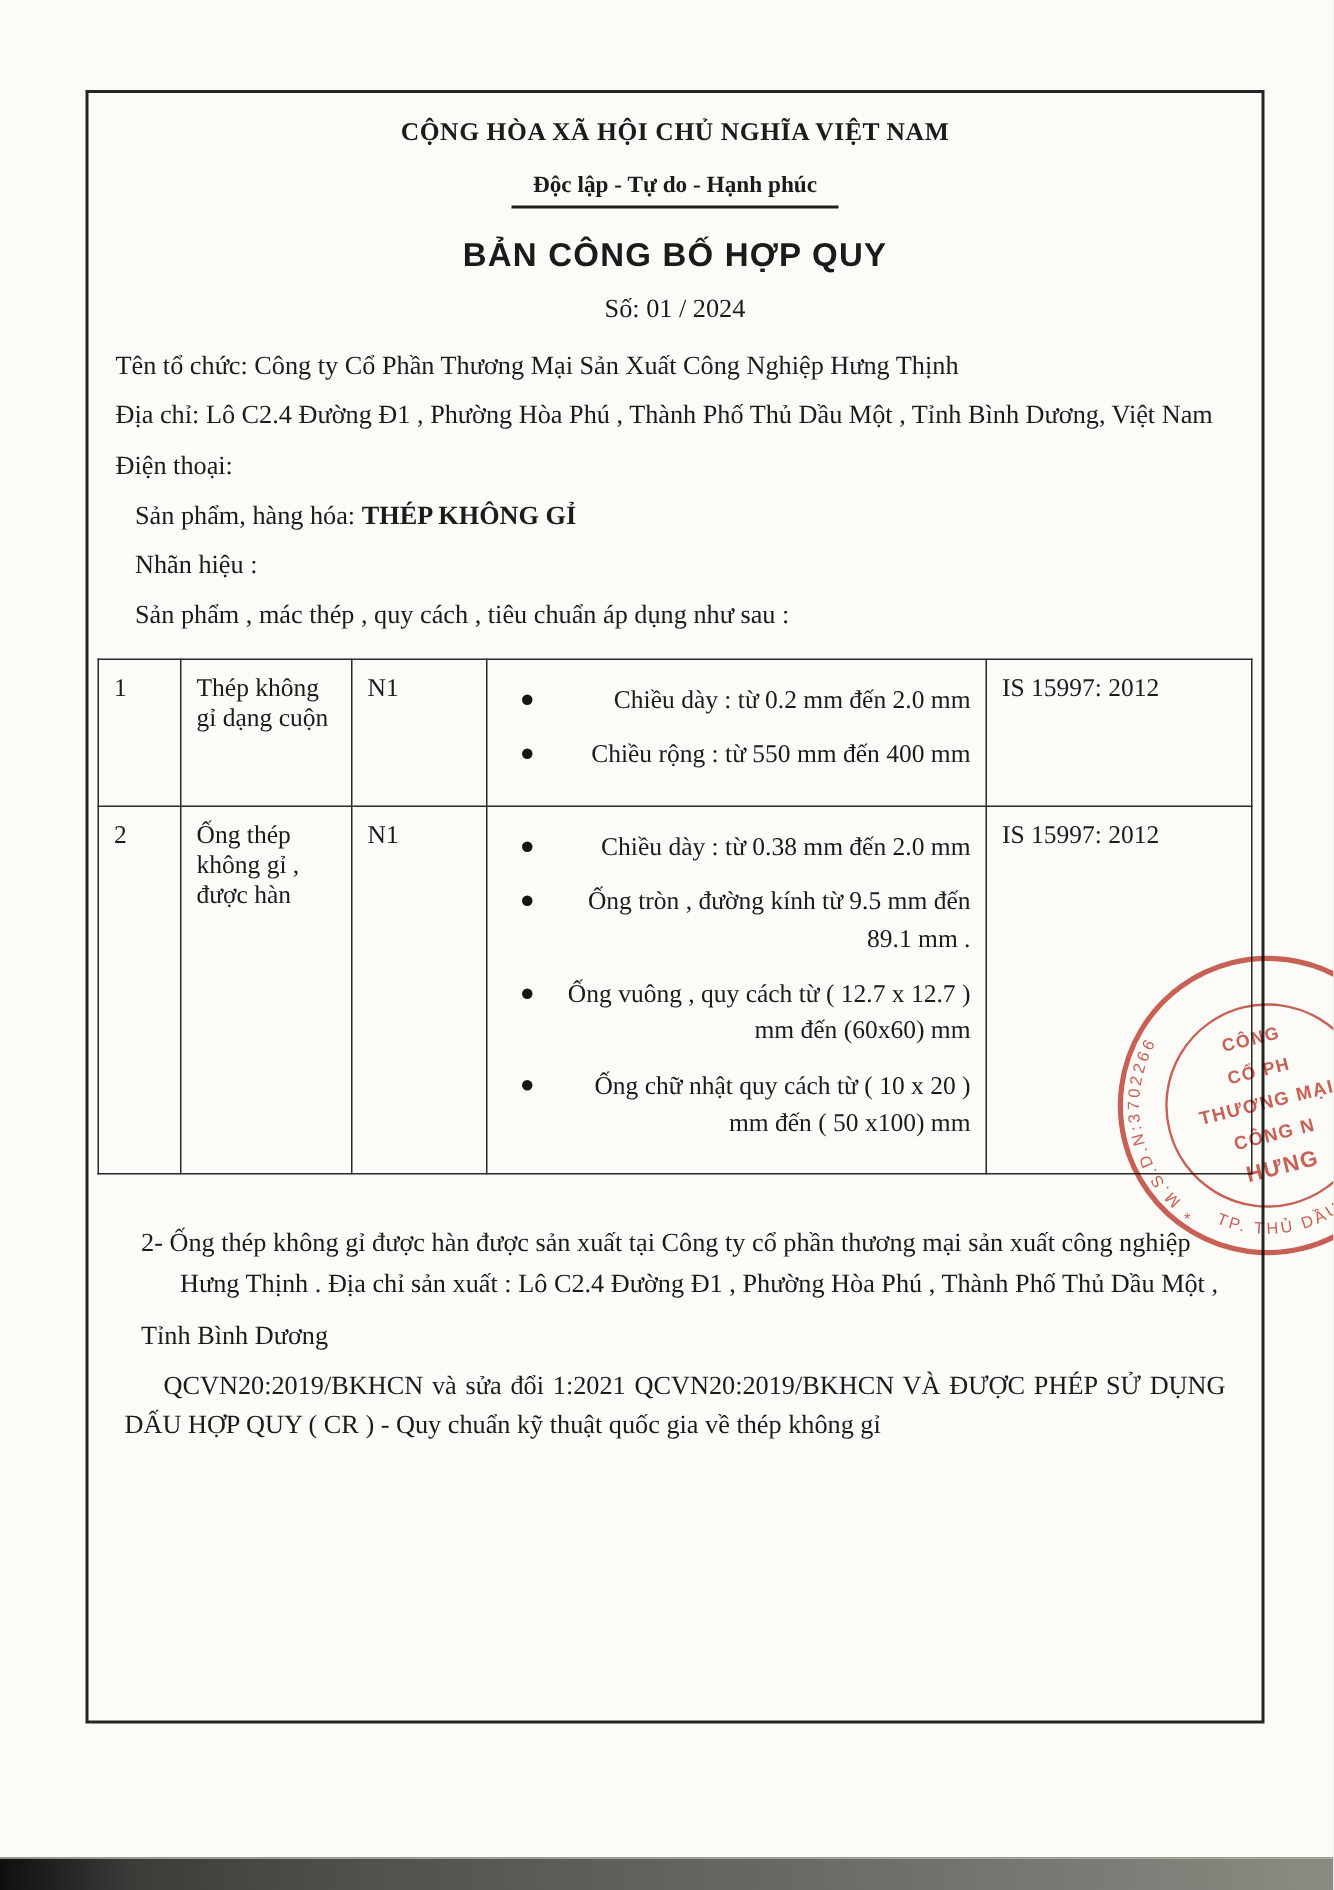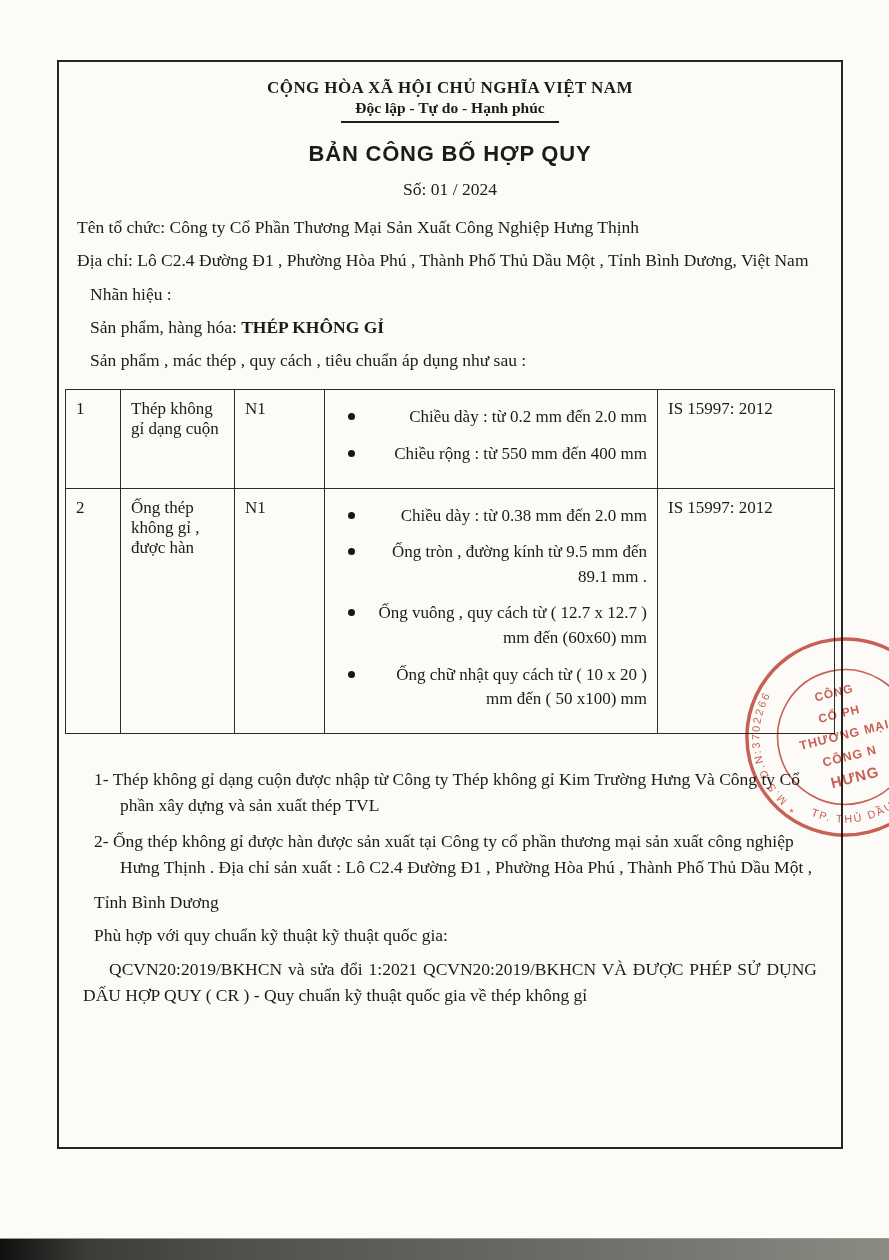--- a/index.html
+++ b/index.html
@@ -17,21 +17,21 @@
     position: absolute;
     left: 57px; top: 60px;
     width: 786px; height: 1089px;
     border: 2px solid #262626;
     padding: 16px 18px 16px 18px;
   }
   .center { text-align: center; }
   .national-header {
     font-size: 17px; font-weight: bold; letter-spacing: 0.4px;
   }
-  .motto-wrap { margin-top: 0; }
+  .motto-wrap { margin-top: 16px; }
   .motto {
     display: inline-block;
     font-size: 15.5px; font-weight: bold;
     padding: 1px 14px 4px 14px;
     border-bottom: 2px solid #1e1e1e;
   }
   .doc-title {
     margin-top: 18px;
     font-family: "Liberation Sans", "DejaVu Sans", sans-serif;
     font-size: 22px; font-weight: bold; letter-spacing: 0.8px;
@@ -124,22 +124,23 @@
     <div class="center motto-wrap">
       <span class="motto">Độc lập - Tự do - Hạnh phúc</span>
     </div>
 
     <div class="center doc-title">BẢN CÔNG BỐ HỢP QUY</div>
     <div class="center doc-number">Số: 01 / 2024</div>
 
     <div class="body-text">
       <p>Tên tổ chức: Công ty Cổ Phần Thương Mại Sản Xuất Công Nghiệp Hưng Thịnh</p>
       <p>Địa chỉ: Lô C2.4 Đường Đ1 , Phường Hòa Phú , Thành Phố Thủ Dầu Một , Tỉnh Bình Dương, Việt Nam</p>
+      <p>Điện thoại:</p>
+      <p class="indented"><span>Sản phẩm, hàng hóa: </span><span class="bold">THÉP KHÔNG GỈ</span></p>
       <p class="indented">Nhãn hiệu :</p>
-      <p class="indented"><span>Sản phẩm, hàng hóa: </span><span class="bold">THÉP KHÔNG GỈ</span></p>
       <p class="indented">Sản phẩm , mác thép , quy cách , tiêu chuẩn áp dụng như sau :</p>
     </div>
 
     <table class="conformity">
       <colgroup>
         <col style="width:55px">
           <col style="width:114px">
           <col style="width:90px">
           <col style="width:333px">
           <col>
@@ -168,24 +169,22 @@
             <li>Ống vuông , quy cách từ ( 12.7 x 12.7 ) mm đến (60x60) mm</li>
             <li>Ống chữ nhật quy cách từ ( 10 x 20 ) mm đến ( 50 x100) mm</li>
           </ul>
         </td>
         <td>IS 15997: 2012</td>
       </tr>
     </tbody>
       </table>
 
     <div class="notes">
-      <p class="note-item">1-  Thép không gỉ dạng cuộn được nhập từ Công ty Thép không gỉ Kim Trường Hưng Và Công ty Cổ phần xây dựng và sản xuất thép TVL</p>
       <p class="note-item">2-  Ống thép không gỉ được hàn được sản xuất tại Công ty cổ phần thương mại sản xuất công nghiệp Hưng Thịnh . Địa chỉ sản xuất : Lô C2.4 Đường Đ1 , Phường Hòa Phú , Thành Phố Thủ Dầu Một ,</p>
       <p class="plain-line">Tỉnh Bình Dương</p>
-      <p class="plain-line">Phù hợp với quy chuẩn kỹ thuật kỹ thuật quốc gia:</p>
       <p class="justified">QCVN20:2019/BKHCN và sửa đổi 1:2021 QCVN20:2019/BKHCN VÀ ĐƯỢC PHÉP SỬ DỤNG DẤU HỢP QUY ( CR ) -  Quy chuẩn kỹ thuật quốc gia về thép không gỉ</p>
     </div>
   </div>
 
   <svg class="stamp" viewBox="0 0 212 212" xmlns="http://www.w3.org/2000/svg">
     <g transform="rotate(-14 106 106)">
       <circle cx="106" cy="106" r="99" stroke-width="3.5"></circle>
       <circle cx="106" cy="106" r="68" stroke-width="1.6"></circle>
       <defs>
         <path id="ring-left-path" d="M 45,167 A 86,86 0 0 1 45,45" fill="none"></path>

